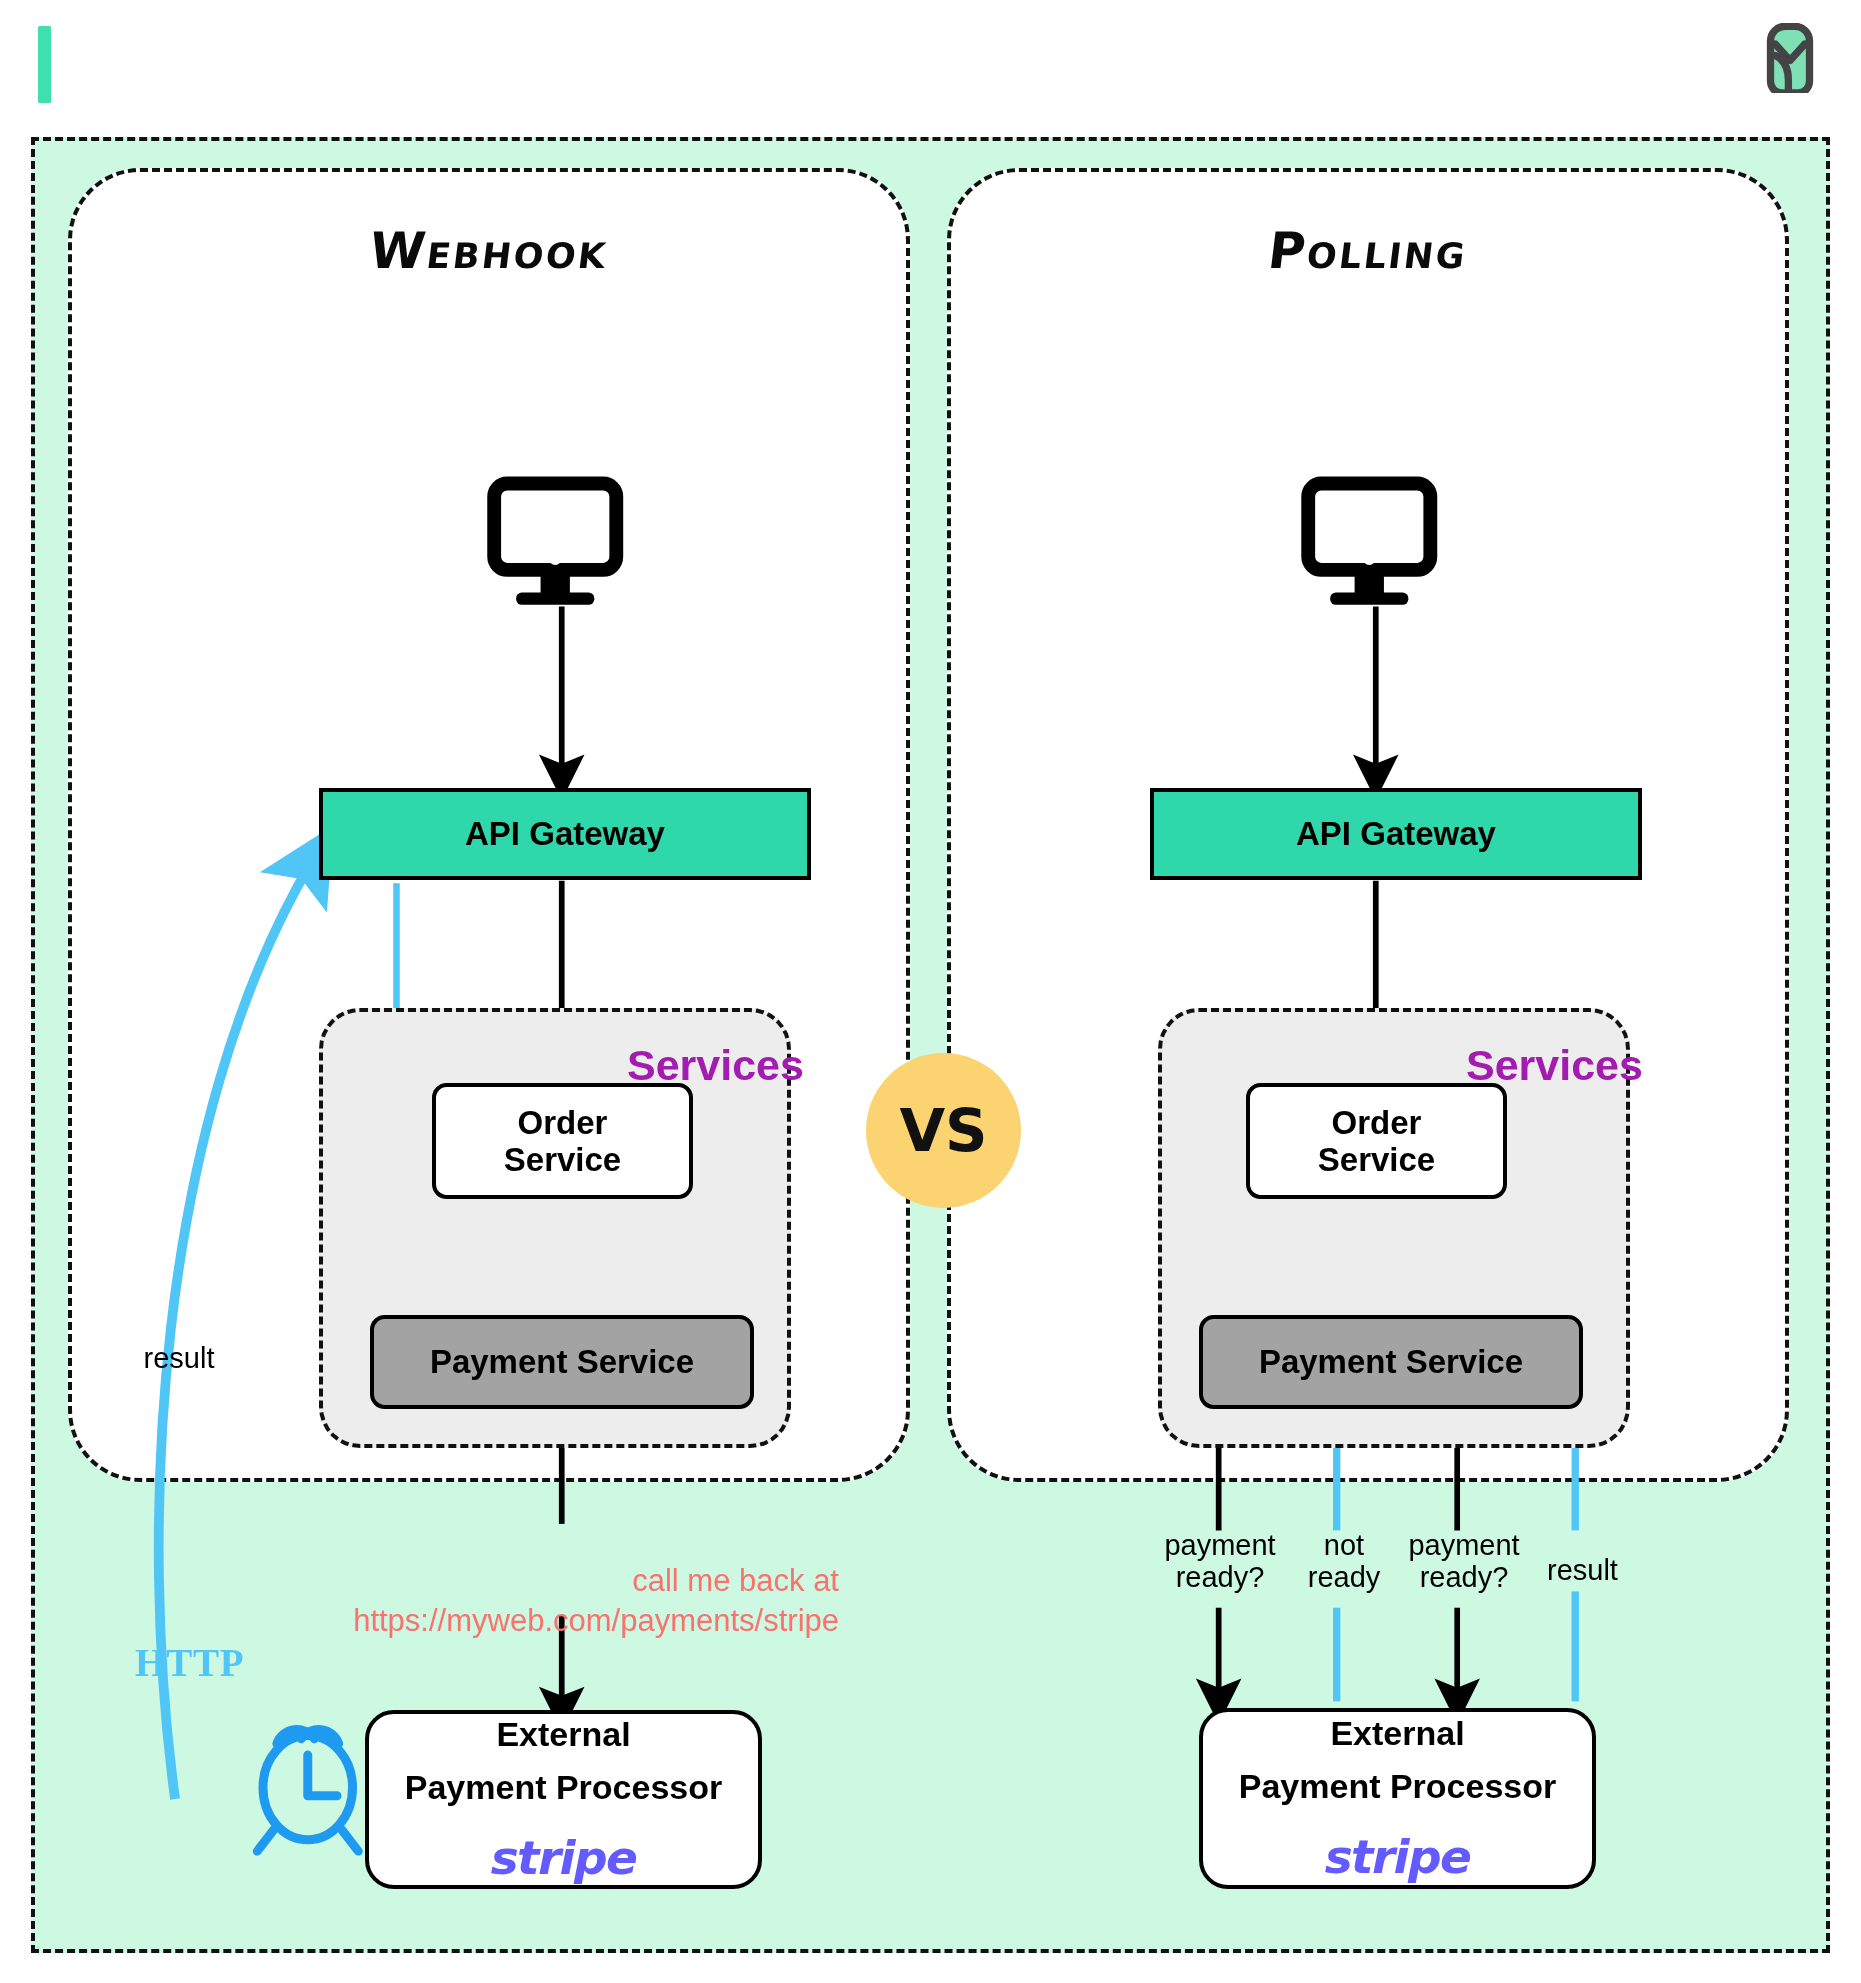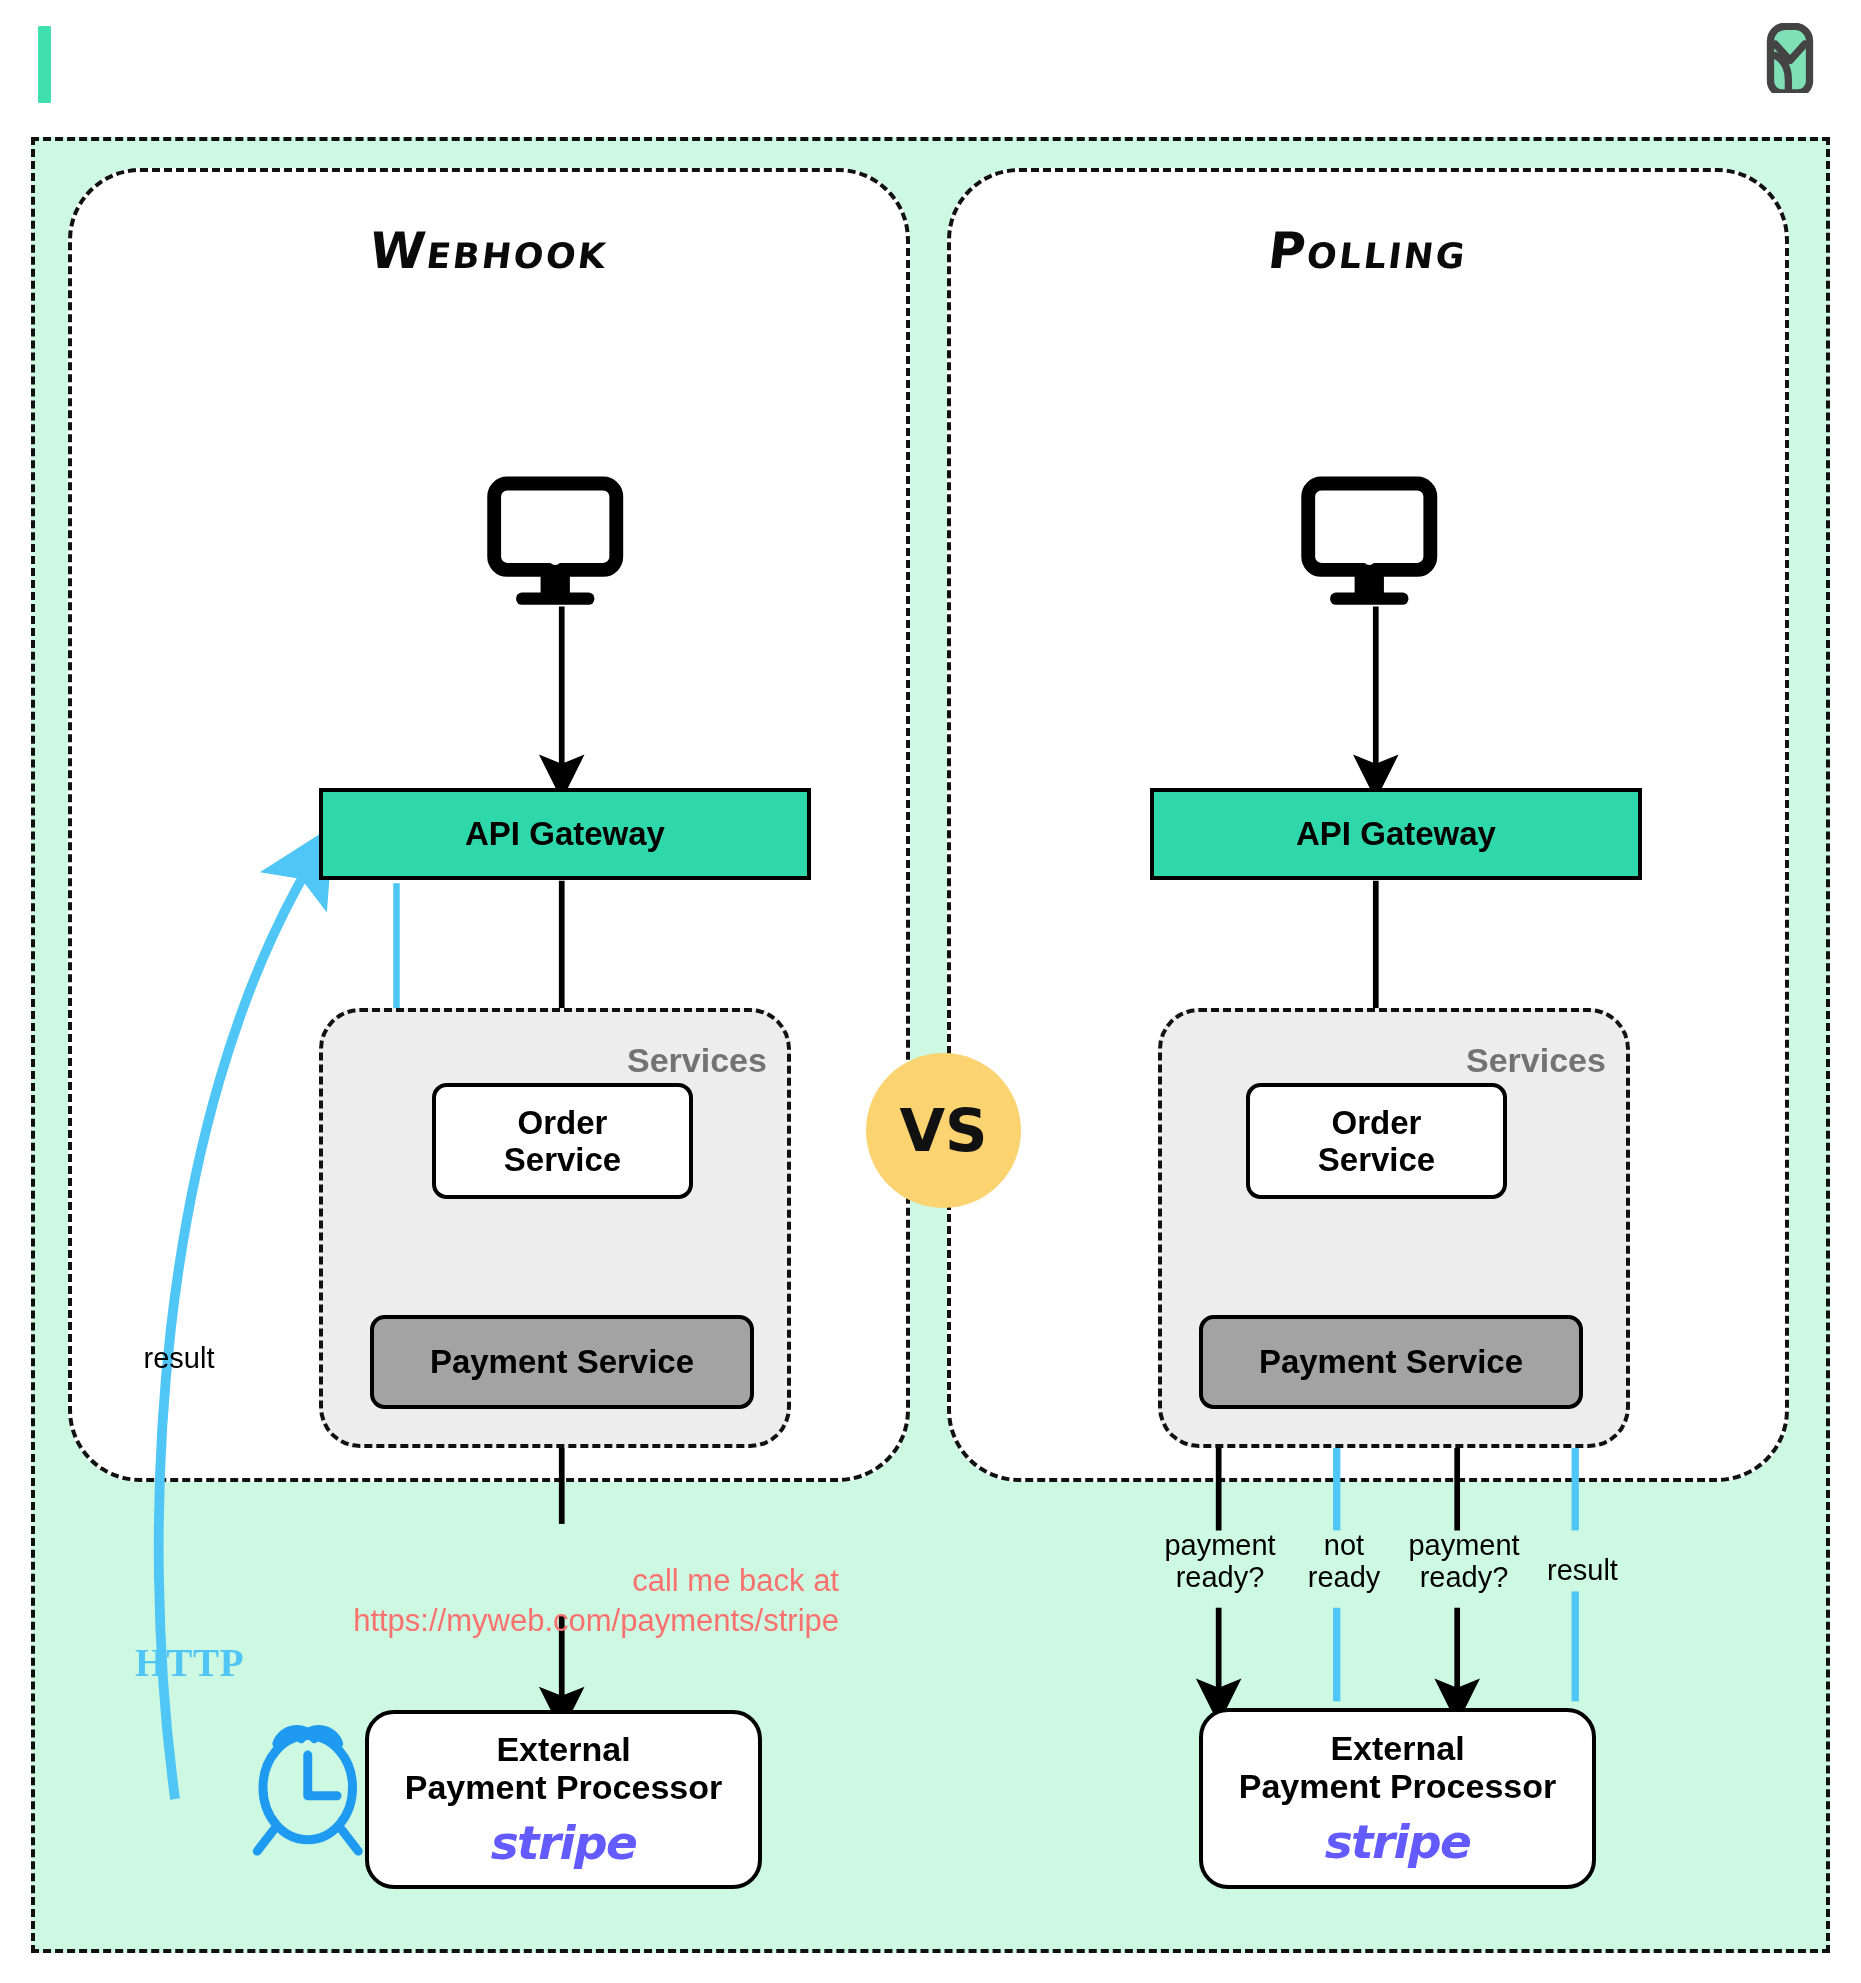--- a/index.html
+++ b/index.html
@@ -45,25 +45,25 @@
 
   
   #svg-layer{position:absolute;left:0;top:0;width:1861px;height:1983px;pointer-events:none;}
 
   
   .node{position:absolute;box-sizing:border-box;display:flex;align-items:center;justify-content:center;
         text-align:center;color:#000;font-weight:bold;line-height:1.13;}
   .gw{background:#2ED8AA;border:4.1px solid #000;font-size:33px;height:92px;}
   .ordsvc{background:#fff;border:4.1px solid #000;border-radius:14.7px;font-size:33px;height:85px;}
   .paysvc{background:#a3a3a3;border:4.1px solid #000;border-radius:14.7px;font-size:33px;height:81px;}
-  .proc{background:#fff;border:4.1px solid #000;border-radius:29px;font-size:33px;flex-direction:column;}
+  .proc{background:#fff;border:4.1px solid #000;border-radius:29px;font-size:33px;flex-direction:column;gap:15px;}
   .services-box{
     position:absolute;background:#EDEDED;border:4.1px dashed #111;border-radius:41px;box-sizing:border-box;
   }
-  .services-label{position:absolute;font-size:34px;font-weight:bold;color:#737373;}
+  .services-label{position:absolute;font-size:43px;font-weight:bold;color:#a21caf;}
 
   .stripe-logo{
     font-size:47px;font-weight:bold;color:#635BFF;font-style:italic;letter-spacing:-1.6px;
     margin-top:9px;font-family:"DejaVu Sans", sans-serif;
   }
   .proc-line{font-size:34px;font-weight:bold;}
 
   
   .lbl{position:absolute;font-size:29px;color:#000;line-height:1.12;text-align:center;white-space:pre-line;}
   .lbl-red{position:absolute;font-size:31px;color:#F9726E;line-height:1.3;text-align:right;white-space:pre-line;margin-top:22px;}

